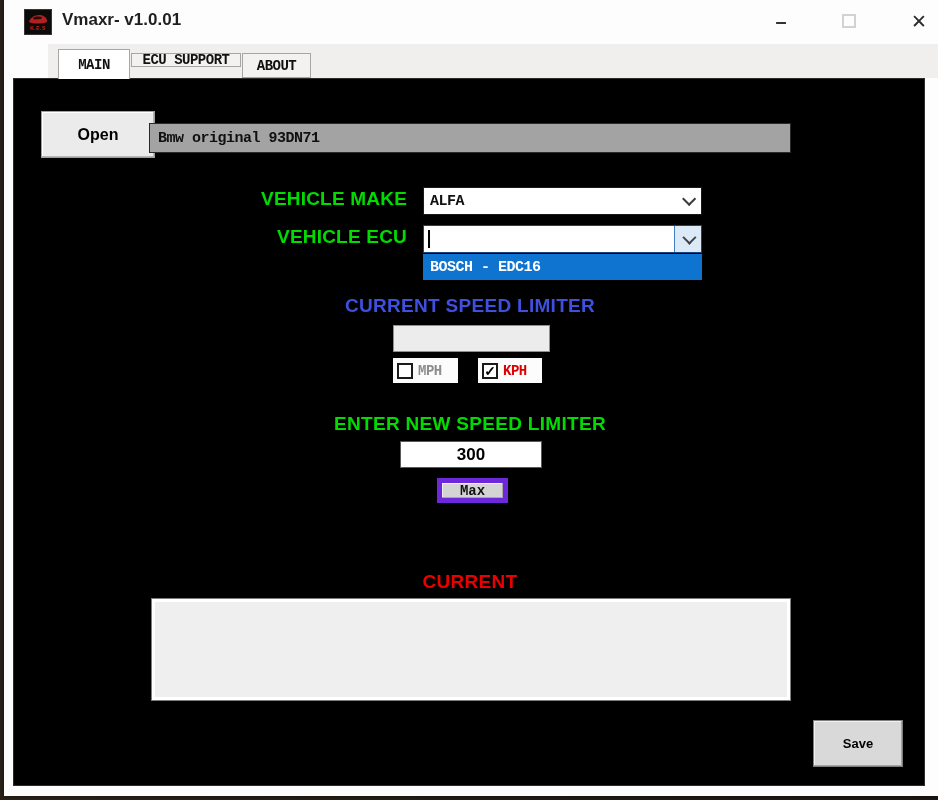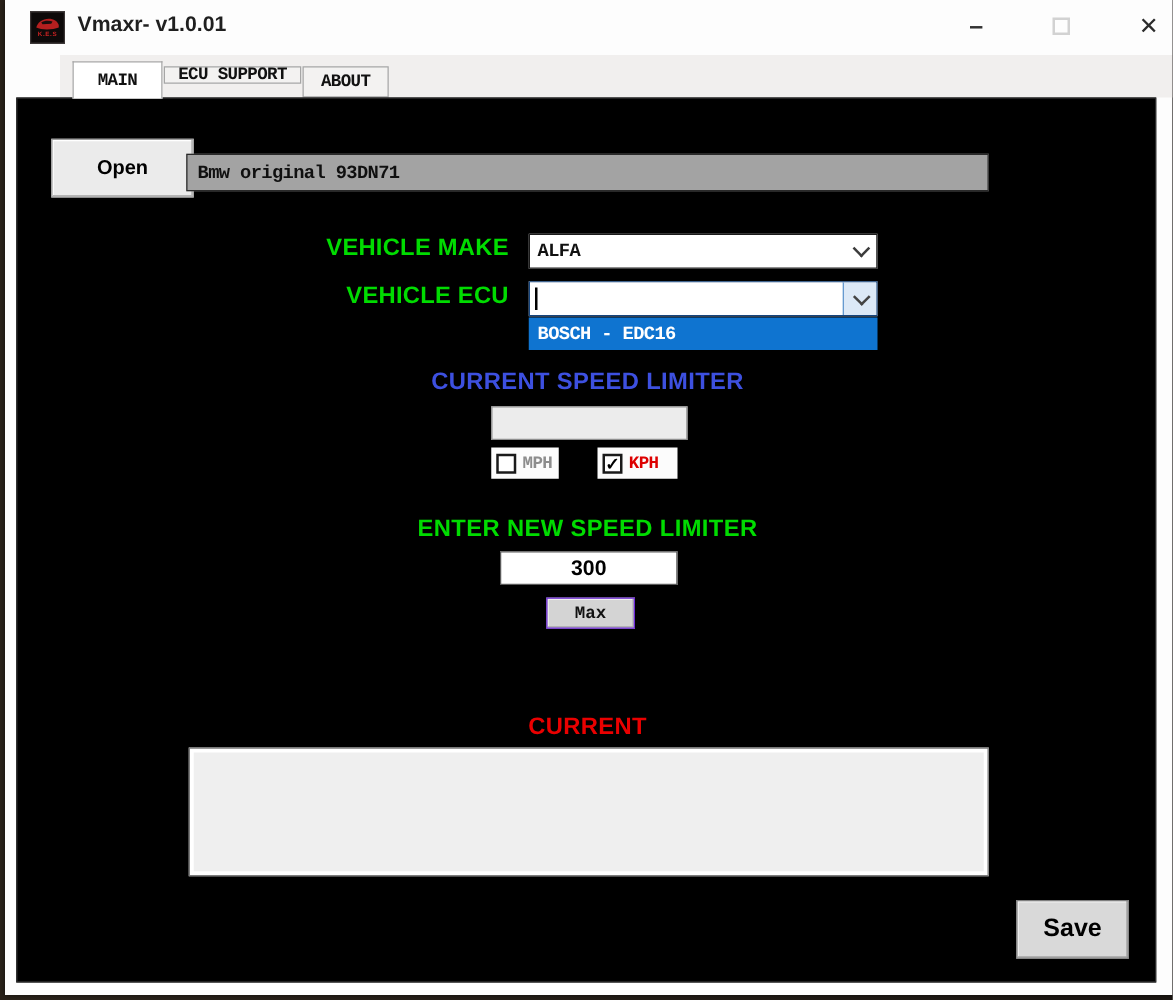--- a/index.html
+++ b/index.html
@@ -97,59 +97,59 @@
   .section-title { position:absolute; left:0; width:912px; text-align:center; font-size:19px; font-weight:bold; letter-spacing:0.3px; }
   .title-current { top:216px; color:#3d50e0; }
   .current-field {
     position:absolute; left:379px; top:246px; width:157px; height:27px;
     background:#ececec; border:1px solid #8f8f8f;
   }
   .check-chip {
     position:absolute; top:279px; height:25px; background:#fcfcfc;
     display:flex; align-items:center; padding:0 4px; cursor:pointer;
   }
-  .chip-mph { left:379px; width:54px; }
+  .chip-mph { left:379px; width:65px; }
   .chip-kph { left:464px; width:64px; }
   .checkbox {
     width:16px; height:16px; background:#fff; border:2px solid #1a1a1a;
     display:flex; align-items:center; justify-content:center;
     font-size:14px; font-weight:bold; color:#000; line-height:14px;
   }
   .chip-label { margin-left:5px; font-family:"Liberation Mono", monospace; font-weight:bold; font-size:14px; letter-spacing:-0.5px; }
   .lbl-mph { color:#8d8d8d; }
   .lbl-kph { color:#dd0000; }
   
   .title-new { top:334px; color:#00dc00; }
   .new-field {
     position:absolute; left:386px; top:362px; width:142px; height:27px;
     background:#fff; border:1px solid #5a5a5a;
     display:flex; align-items:center; justify-content:center;
     font-size:17px; font-weight:bold; color:#000;
   }
   .max-btn {
     position:absolute; left:423px; top:399px; width:71px; height:25px;
-    background:#d4d4d4; border:1px solid #6d28d9;
+    background:#d4d4d4; border:5px solid #6d28d9;
     box-shadow:inset -1px -1px 0 #a8a8a8, inset 1px 1px 0 #efefef;
     display:flex; align-items:center; justify-content:center;
     font-family:"Liberation Mono", monospace; font-weight:bold; font-size:14px; color:#111; cursor:pointer;
   }
   
   .title-summary { top:492px; color:#ea0000; }
   .summary-box {
     position:absolute; left:137px; top:519px; width:640px; height:103px;
     background:#efefef; border:1px solid #7d7d7d;
     box-shadow:inset 0 0 0 3px #ffffff;
   }
   
   .save-btn {
     position:absolute; left:799px; top:641px; width:90px; height:47px;
     background:#d9d9d9; border:1px solid #7e7e7e;
     box-shadow:inset -1px -1px 0 #a4a4a4, inset 1px 1px 0 #f2f2f2;
     display:flex; align-items:center; justify-content:center;
-    font-size:20px; font-weight:bold; color:#000; cursor:pointer;
+    font-size:13px; font-weight:bold; color:#000; cursor:pointer;
   }
 </style>
 </head>
 <body>
 
 <div id="window">
 
   <div class="titlebar">
     <div class="app-icon">
       <svg width="22" height="13" viewBox="0 0 22 13">

